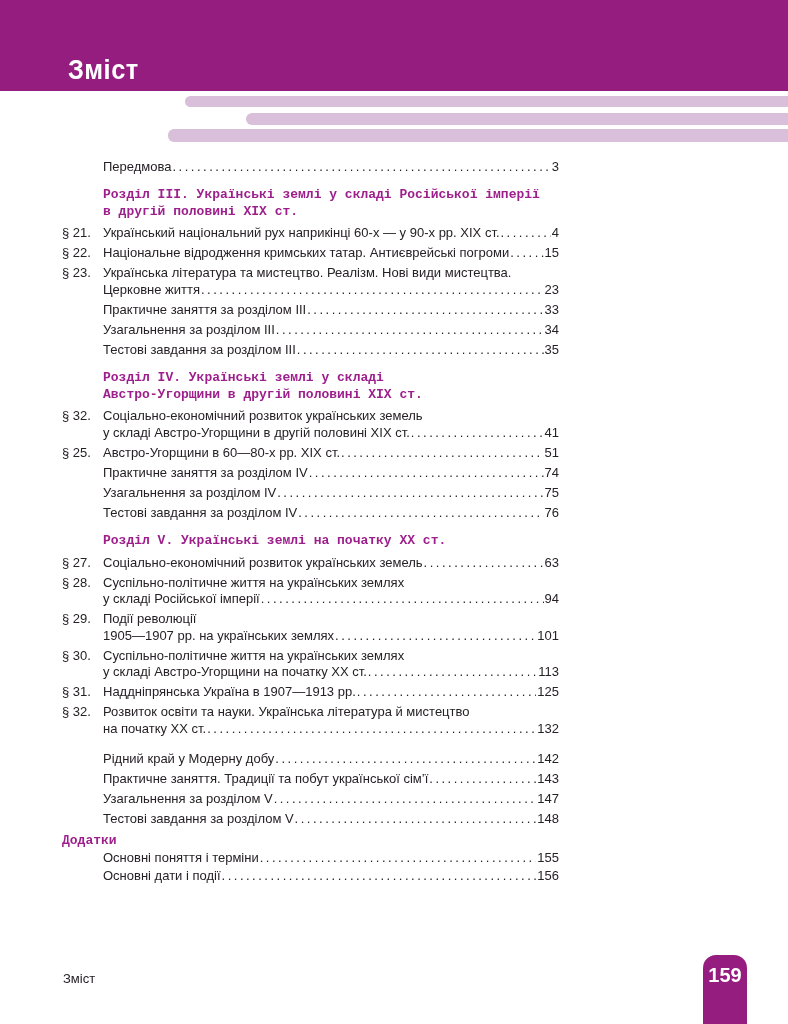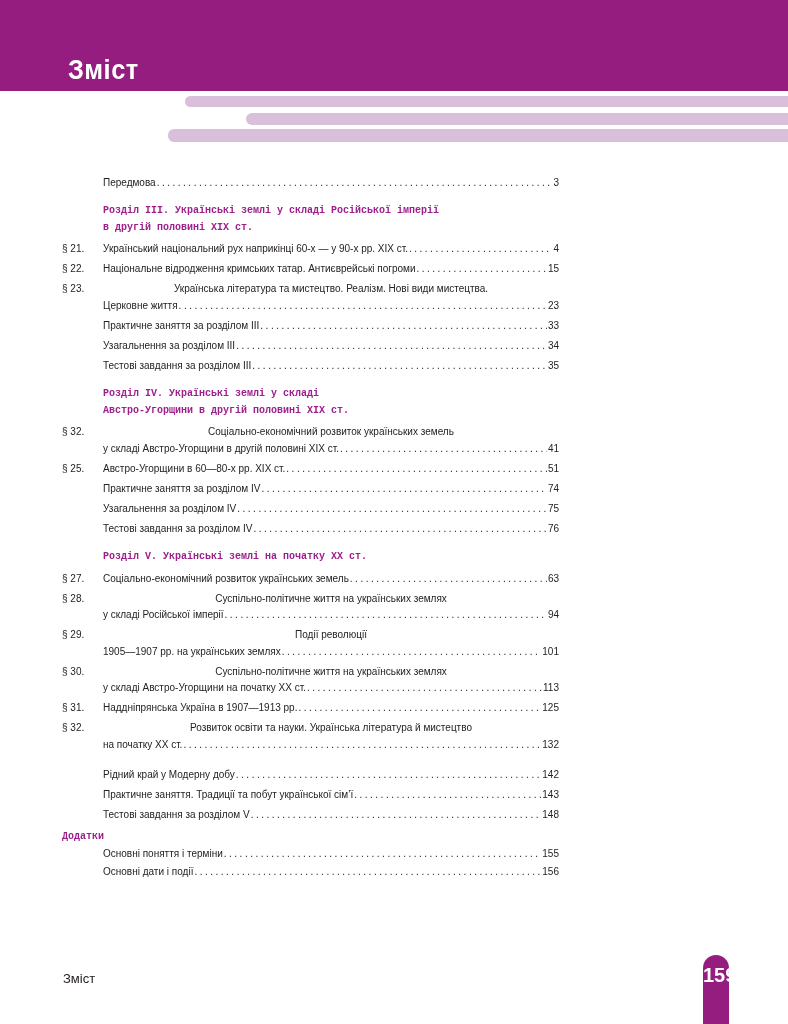--- a/index.html
+++ b/index.html
@@ -45,30 +45,29 @@
   .bar1 { left: 185px; top: 96px;  height: 11px; }
   .bar2 { left: 246px; top: 113px; height: 12px; }
   .bar3 { left: 168px; top: 129px; height: 13px; }
 
   
   .toc {
     position: absolute;
     left: 62px;
     top: 155px;
     width: 497px;
-    font-size: 10px;
+    font-size: 13px;
     line-height: 16.5px;
-    margin-top: 16px;
   }
   .entry { display: flex; margin-top: 3.5px; }
   .entry.gap { margin-top: 14px; }
   .entry.compact { margin-top: 1px; justify-content: flex-end; }
   .num { flex: 0 0 41px; }
   .body { flex: 1; min-width: 0; }
-  .tline { white-space: nowrap; text-align: center; }
+  .tline { white-space: nowrap; }
   .lastline { display: flex; align-items: baseline; }
   .txt { white-space: nowrap; }
   .dots {
     flex: 1;
     overflow: hidden;
     white-space: nowrap;
     min-width: 10px;
     margin: 0 1px;
     color: var(--text, #262126);
   }
@@ -90,21 +89,21 @@
   .footer-label {
     position: absolute;
     left: 63px;
     top: 971px;
     font-size: 13px;
   }
   .badge {
     position: absolute;
     left: 703px;
     top: 955px;
-    width: 26px;
+    width: 44px;
     height: 69px;
     box-sizing: border-box;
     padding-top: 9px;
     background: var(--purple, #941d7f);
     border-radius: 13px 13px 0 0;
     color: #ffffff;
     font-size: 20px;
     font-weight: bold;
     text-align: center;
   }
@@ -337,20 +336,30 @@
             <span class="txt">Практичне заняття. Традиції та побут української сім’ї</span>
             <span class="dots"></span>
             <span class="pg">143</span>
           </div>
         </div>
       </div>
       <div class="entry">
         <span class="num"></span>
         <div class="body">
           <div class="lastline">
+            <span class="txt">Узагальнення за розділом V</span>
+            <span class="dots"></span>
+            <span class="pg">147</span>
+          </div>
+        </div>
+      </div>
+      <div class="entry">
+        <span class="num"></span>
+        <div class="body">
+          <div class="lastline">
             <span class="txt">Тестові завдання за розділом V</span>
             <span class="dots"></span>
             <span class="pg">148</span>
           </div>
         </div>
       </div>
       <div class="heading flush">
         <div>Додатки</div>
       </div>
       <div class="entry compact">

